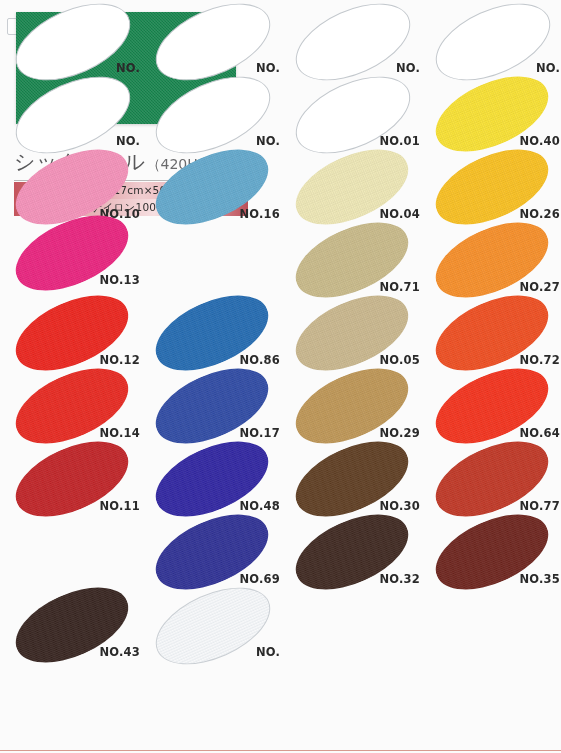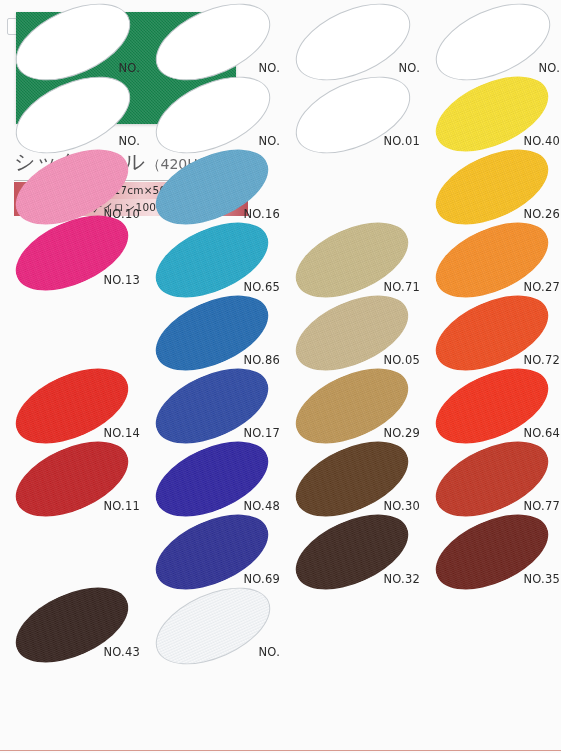--- a/index.html
+++ b/index.html
@@ -142,20 +142,21 @@
   }
   .cell-label {
     position: absolute;
     right: 6px;
     bottom: 4px;
     font-family: "DejaVu Sans", sans-serif;
     font-size: 11.5px;
     color: #2a2a2a;
     letter-spacing: .2px;
     white-space: nowrap;
+    font-weight: bold;
   }
   #bottom-rule {
     position: absolute;
     left: 0;
     bottom: 2px;
     width: 561px;
     height: 1px;
     background: #d79a8f;
   }
 </style>
@@ -218,40 +219,44 @@
         <div class="cell-label">NO.40</div>
       </div>
       <div class="cell" style="left: 6px; top: 152px;">
         <div class="oval" style="background-color: rgb(245, 143, 184);"></div>
         <div class="cell-label">NO.10</div>
       </div>
       <div class="cell" style="left: 146px; top: 152px;">
         <div class="oval" style="background-color: rgb(95, 167, 204);"></div>
         <div class="cell-label">NO.16</div>
       </div>
+      <div class="cell" style="left: 286px; top: 152px;">
+        <div class="oval" style="background-color: rgb(238, 231, 180);"></div>
+        <div class="cell-label">NO.04</div>
+      </div>
       <div class="cell" style="left: 426px; top: 152px;">
         <div class="oval" style="background-color: rgb(249, 191, 28);"></div>
         <div class="cell-label">NO.26</div>
       </div>
       <div class="cell" style="left: 6px; top: 218px;">
         <div class="oval" style="background-color: rgb(234, 31, 124);"></div>
         <div class="cell-label">NO.13</div>
       </div>
-      <div class="cell" style="left: 146px; top: 225px;">
-        <div class="oval" style="background-color: rgb(34, 167, 200);"></div>
-        <div class="cell-label">NO.65</div>
-      </div>
       <div class="cell" style="left: 286px; top: 225px;">
         <div class="oval" style="background-color: rgb(200, 185, 135);"></div>
         <div class="cell-label">NO.71</div>
       </div>
       <div class="cell" style="left: 426px; top: 225px;">
         <div class="oval" style="background-color: rgb(247, 140, 36);"></div>
         <div class="cell-label">NO.27</div>
       </div>
+      <div class="cell" style="left: 6px; top: 298px;">
+        <div class="oval" style="background-color: rgb(236, 32, 25);"></div>
+        <div class="cell-label">NO.12</div>
+      </div>
       <div class="cell" style="left: 146px; top: 298px;">
         <div class="oval" style="background-color: rgb(31, 104, 176);"></div>
         <div class="cell-label">NO.86</div>
       </div>
       <div class="cell" style="left: 286px; top: 298px;">
         <div class="oval" style="background-color: rgb(201, 182, 139);"></div>
         <div class="cell-label">NO.05</div>
       </div>
       <div class="cell" style="left: 426px; top: 298px;">
         <div class="oval" style="background-color: rgb(239, 74, 28);"></div>

